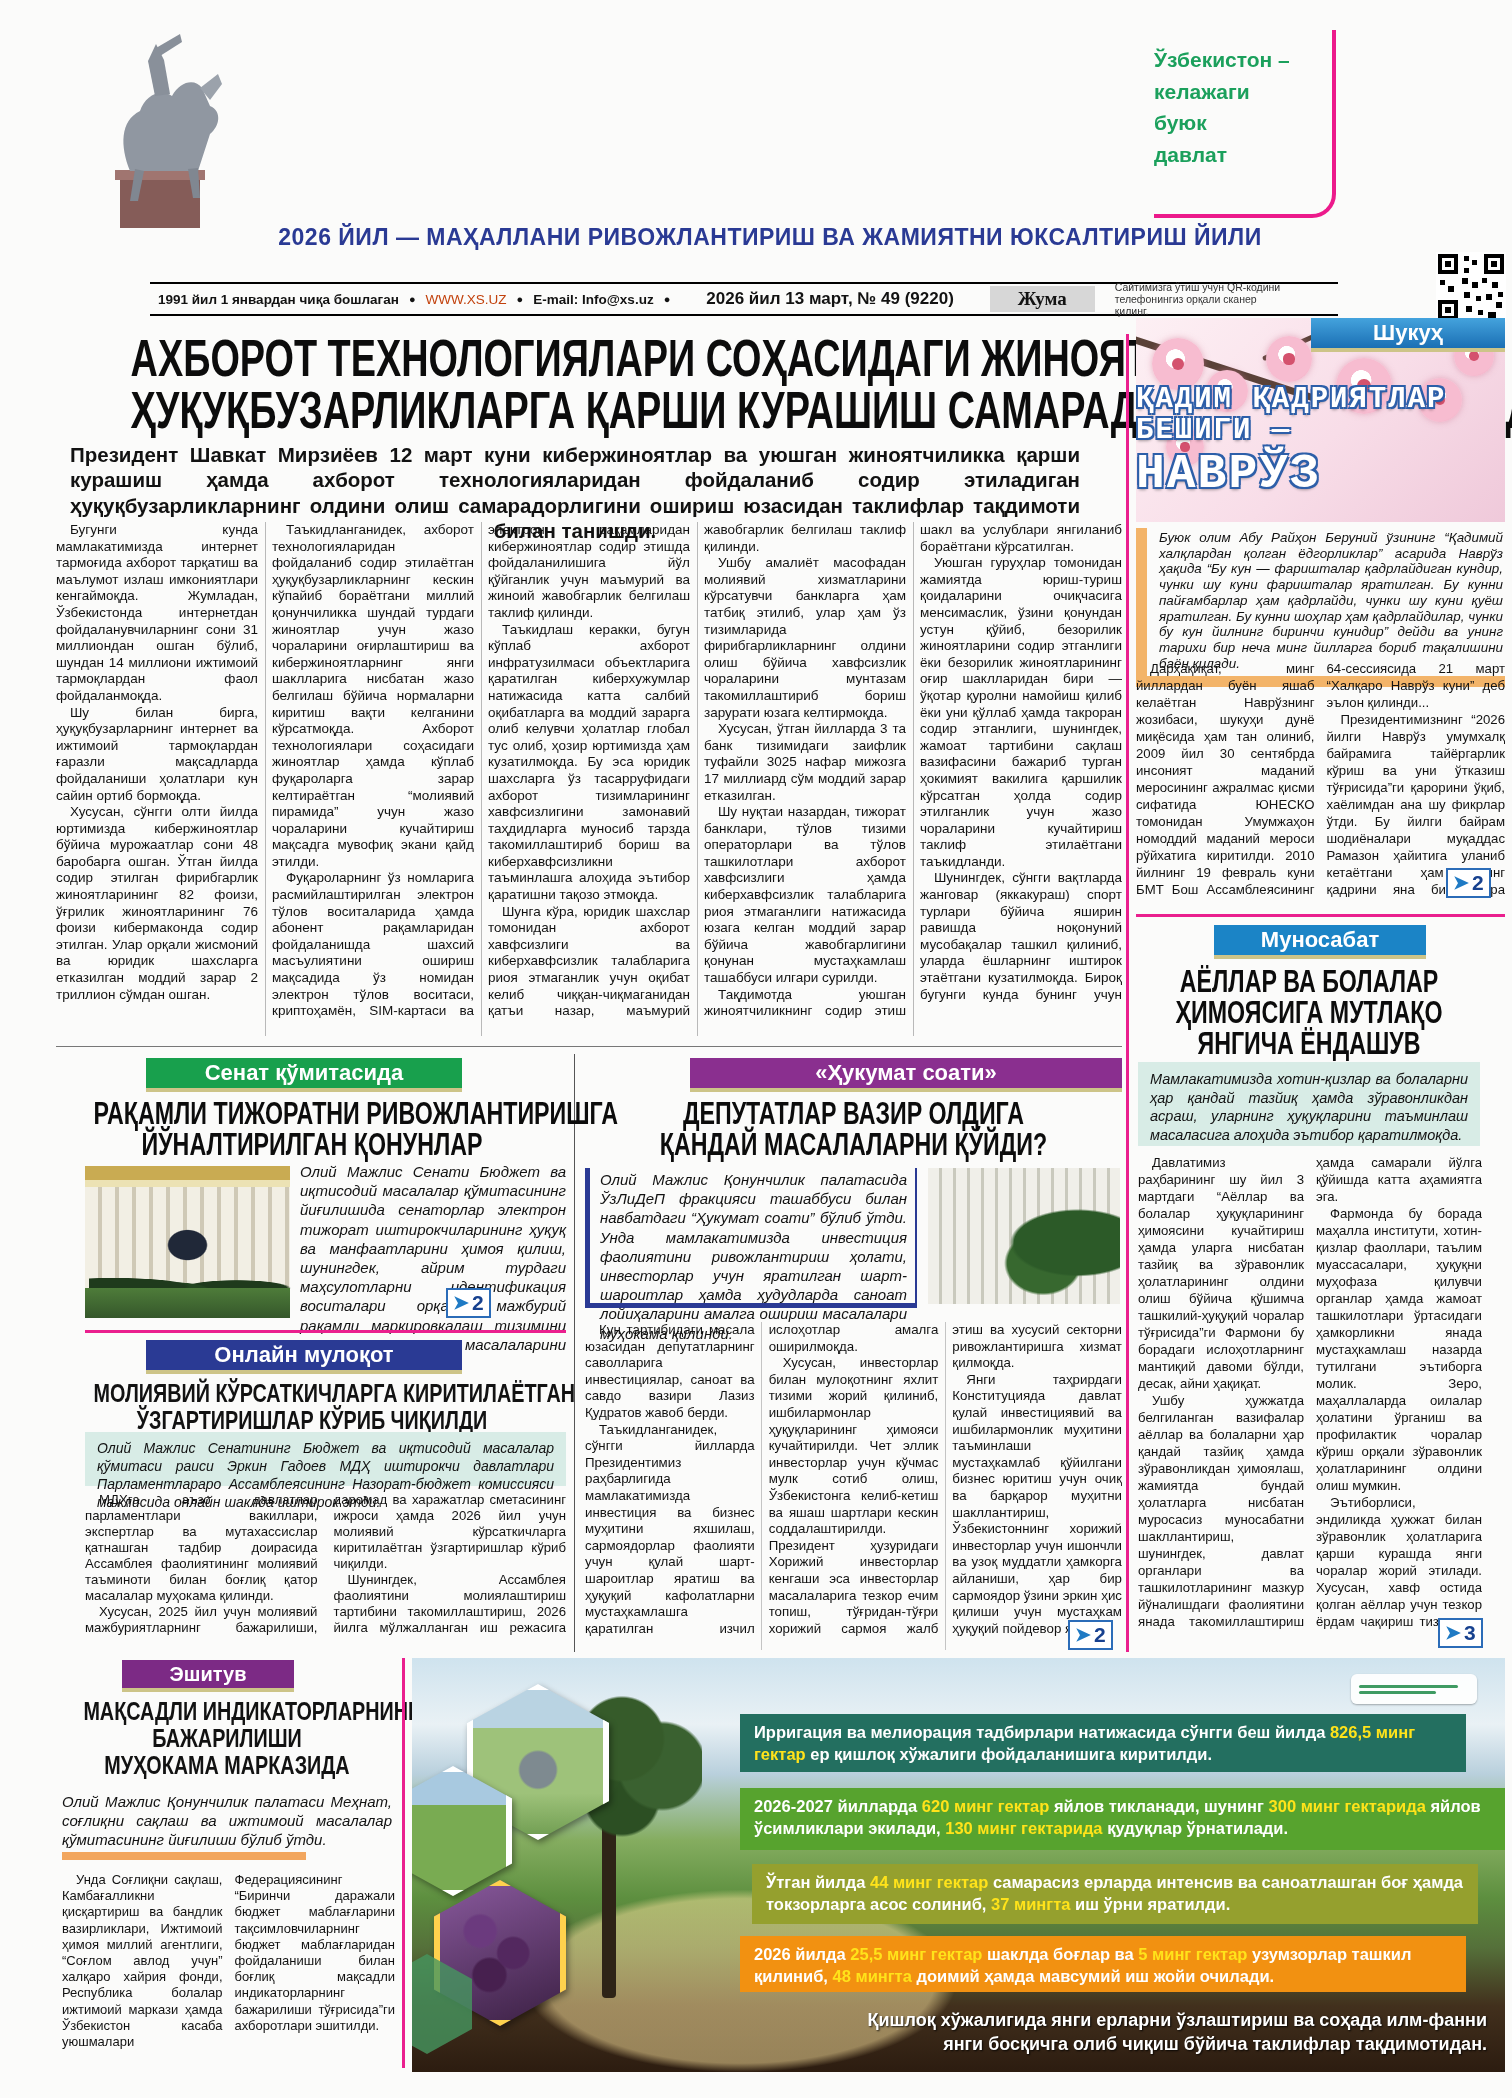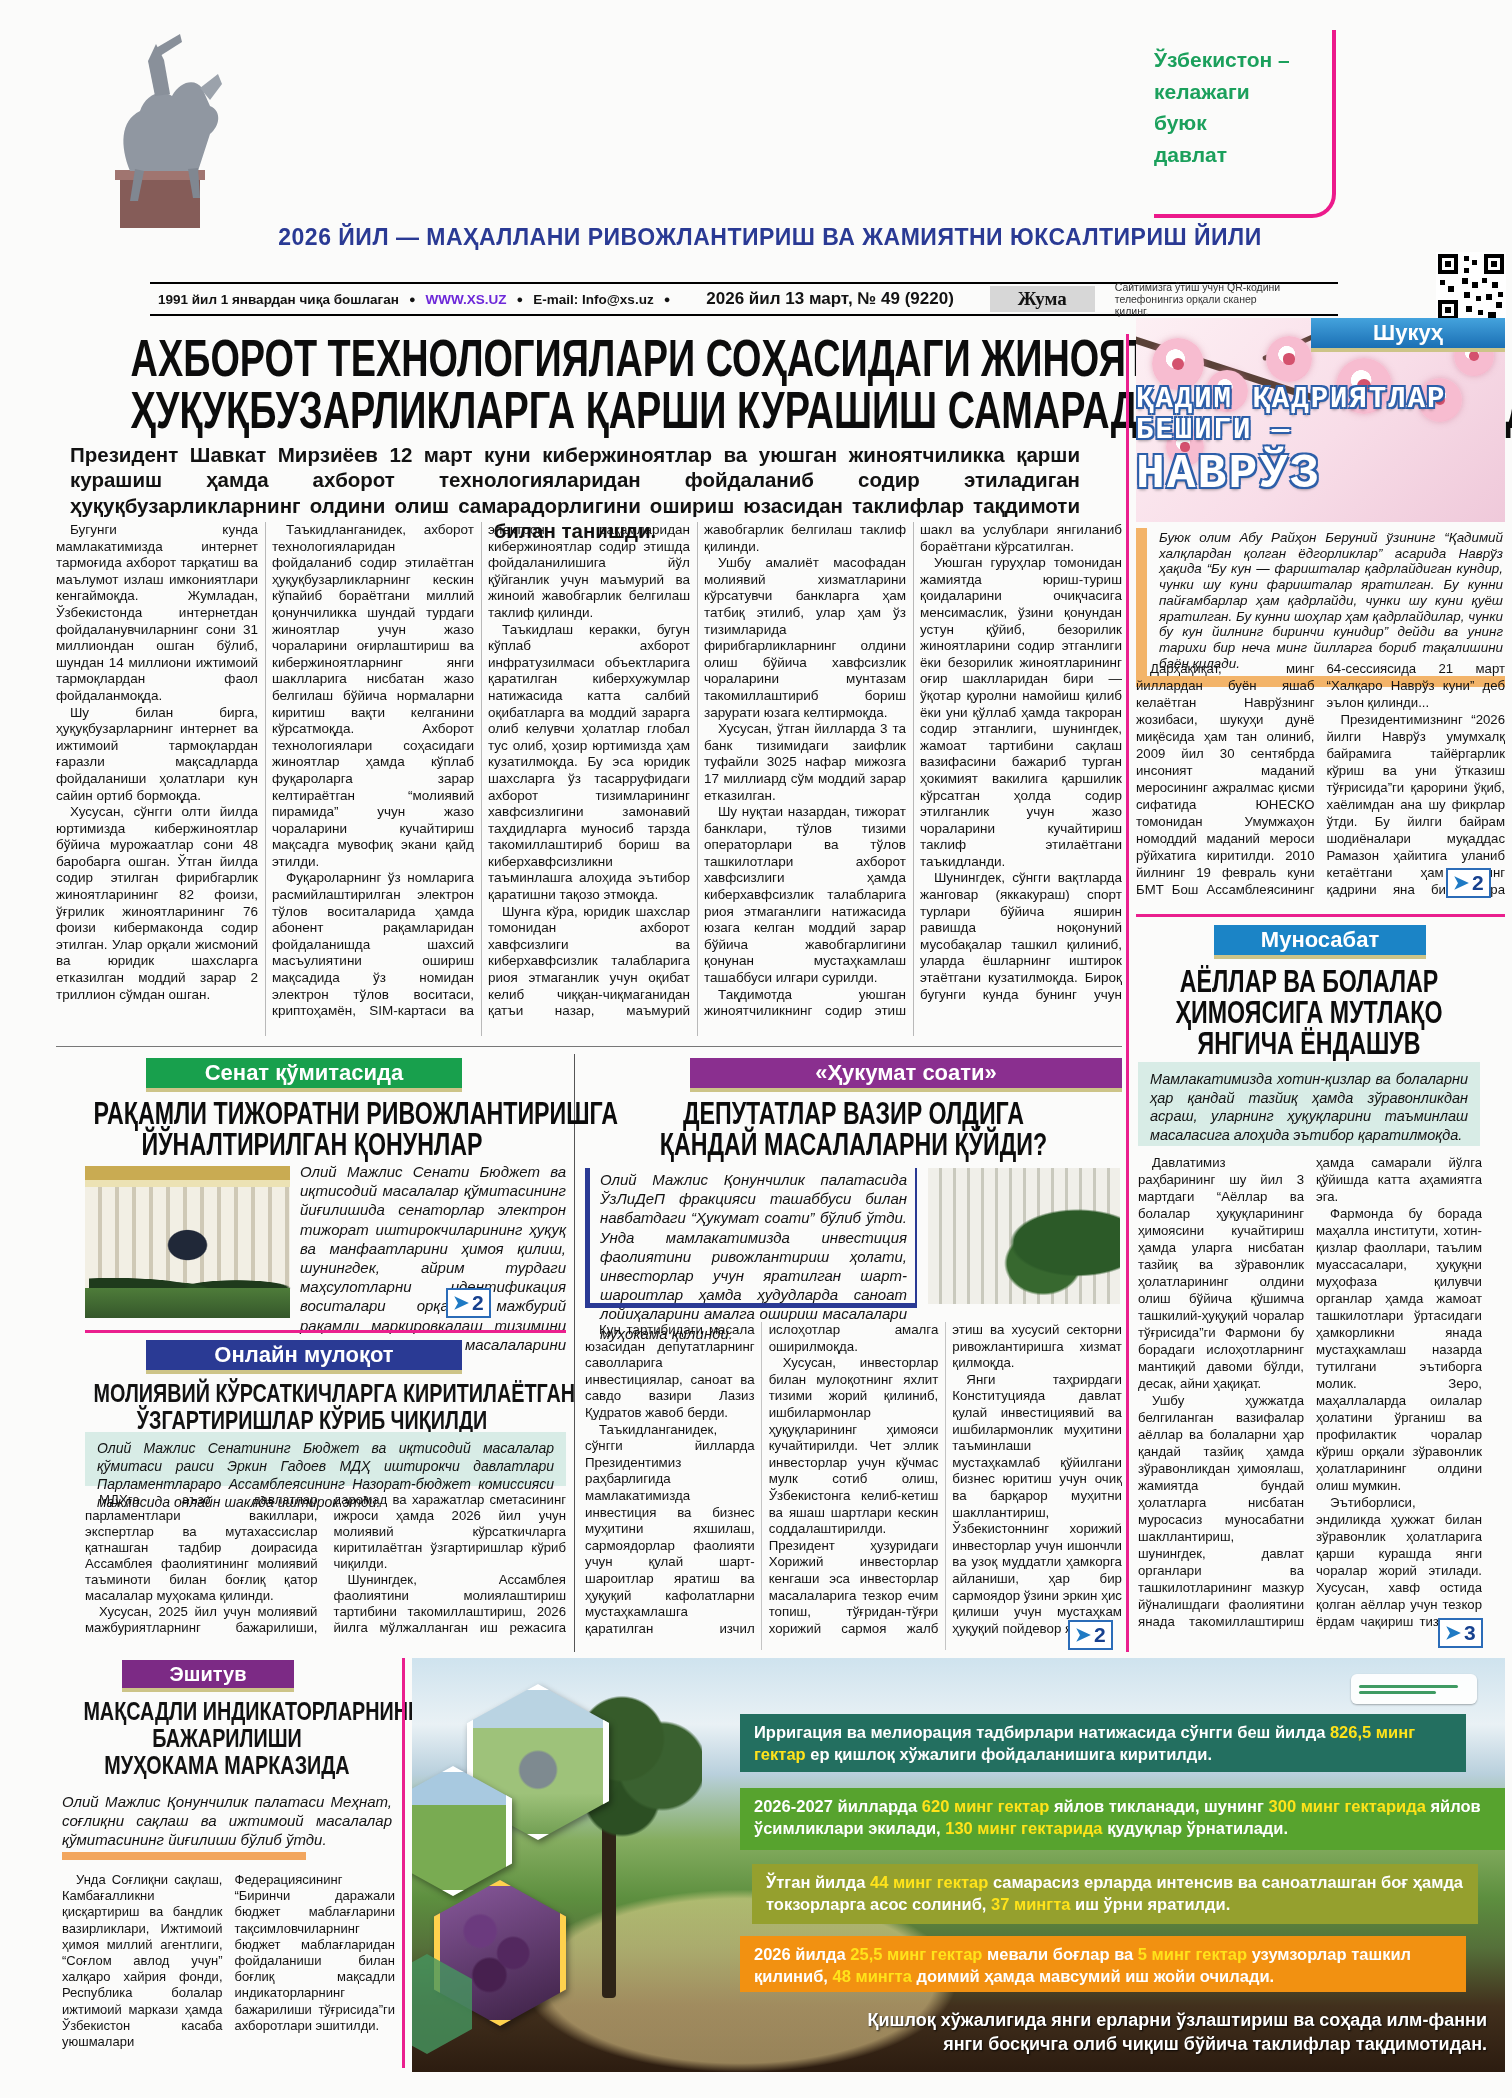--- a/index.html
+++ b/index.html
@@ -10,21 +10,21 @@
   .mast-title{font-family:"DejaVu Serif",serif;font-style:italic;font-weight:bold;
               color:#1b87cb;font-size:118px;letter-spacing:-4px;text-align:center;line-height:170px;}
   .slogan{color:#1ba05c;font-weight:bold;font-size:21px;line-height:1.5;
           border-right:4px solid #ec1a8b;border-bottom:4px solid #ec1a8b;
           border-bottom-right-radius:24px;padding:14px 14px 10px 0;}
   .banner{font-size:23px;font-weight:bold;color:#2a3a94;text-align:center;letter-spacing:.5px;}
   .infobar{border-top:2px solid #000;border-bottom:2px solid #000;display:flex;align-items:center;
            gap:10px;padding:0 8px;font-size:13.5px;}
   .infobar .b{font-weight:bold;}
   .dot{font-size:11px;}
-  .site{color:#6d28d9;font-weight:bold;}
+  .site{color:#c2410c;font-weight:normal;}
   .issue{font-weight:bold;font-size:17px;margin-left:26px;white-space:nowrap;}
   .weekday{background:#d7d7d7;font-family:"Liberation Serif",serif;font-weight:bold;font-size:19px;
            padding:2px 28px;margin-left:26px;}
   .qrnote{font-size:10.5px;line-height:1.15;color:#333;width:178px;margin-left:10px;}
   
   .condlines p{margin:0;font-weight:800;transform:scale(.86,1.16);transform-origin:center top;
                white-space:nowrap;text-align:center;}
   .mainhead p{font-size:44px;line-height:52px;color:#0c0c0c;}
   .lead{font-size:20.5px;font-weight:bold;line-height:1.24;text-align:justify;text-align-last:center;}
   .bodycols{text-align:justify;overflow:hidden;}
@@ -376,19 +376,19 @@
     <div class="abs ibox b-teal" style="left:328px;top:56px;width:726px;height:58px;box-sizing:border-box;">
         <div><span>Ирригация ва мелиорация тадбирлари натижасида сўнгги беш йилда </span><span class="hl">826,5 минг гектар</span><span> ер қишлоқ хўжалиги фойдаланишига киритилди.</span></div>
       </div>
     <div class="abs ibox b-green" style="left:328px;top:130px;width:765px;height:62px;box-sizing:border-box;">
         <div><span>2026-2027 йилларда </span><span class="hl">620 минг гектар</span><span> яйлов тикланади, шунинг </span><span class="hl">300 минг гектарида</span><span> яйлов ўсимликлари экилади, </span><span class="hl">130 минг гектарида</span><span> қудуқлар ўрнатилади.</span></div>
       </div>
     <div class="abs ibox b-olive" style="left:328px;top:206px;width:726px;height:60px;box-sizing:border-box;">
         <div><span>Ўтган йилда </span><span class="hl">44 минг гектар</span><span> самарасиз ерларда интенсив ва саноатлашган боғ ҳамда токзорларга асос солиниб, </span><span class="hl">37 мингта</span><span> иш ўрни яратилди.</span></div>
       </div>
     <div class="abs ibox b-orange" style="left:328px;top:278px;width:726px;height:56px;box-sizing:border-box;">
-        <div><span>2026 йилда </span><span class="hl">25,5 минг гектар</span><span> мевали боғлар ва </span><span class="hl">5 минг гектар</span><span> узумзорлар ташкил қилиниб, </span><span class="hl">48 мингта</span><span> доимий ҳамда мавсумий иш жойи очилади.</span></div>
+        <div><span>2026 йилда </span><span class="hl">25,5 минг гектар</span><span> шаклда боғлар ва </span><span class="hl">5 минг гектар</span><span> узумзорлар ташкил қилиниб, </span><span class="hl">48 мингта</span><span> доимий ҳамда мавсумий иш жойи очилади.</span></div>
       </div>
 
     <div class="abs caption" style="right:18px;top:350px;width:620px;">Қишлоқ хўжалигида янги ерларни ўзлаштириш ва соҳада илм-фанни янги босқичга олиб чиқиш бўйича таклифлар тақдимотидан.</div>
   </div>
 
 </div>
 
 </body></html>

